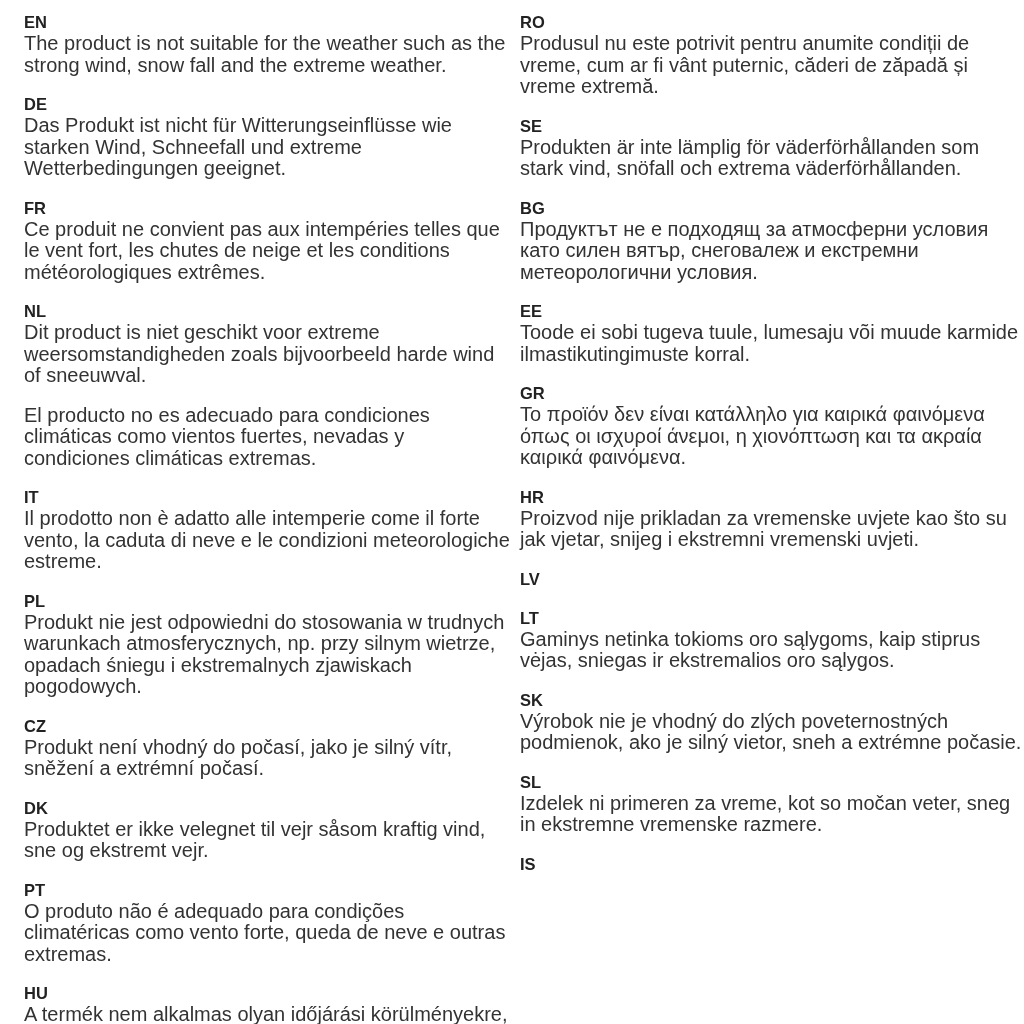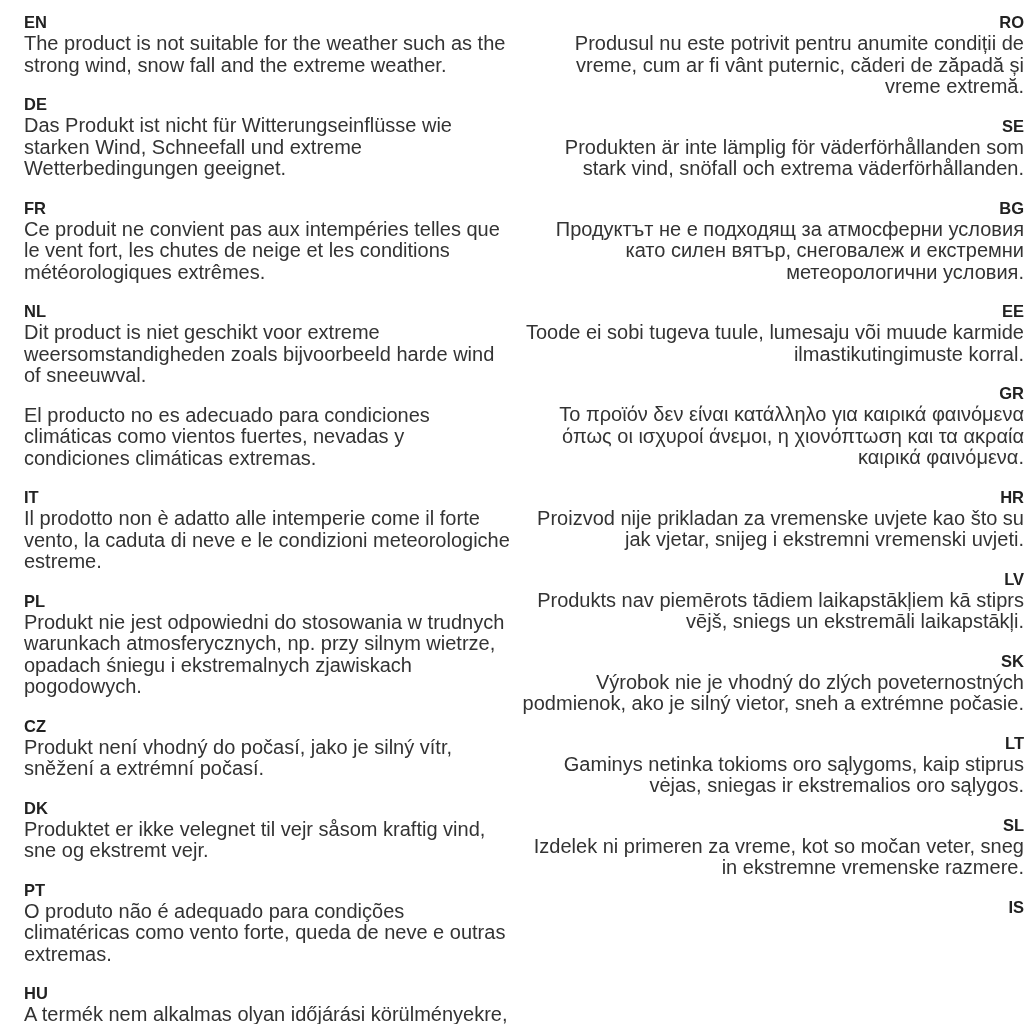--- a/index.html
+++ b/index.html
@@ -23,21 +23,20 @@
     box-sizing: border-box;
   }
   .col-left {
     width: 488px;
     margin-right: 8px;
     flex: 0 0 auto;
   }
   .col-right {
     flex: 1 1 auto;
     min-width: 0;
-    text-align: right;
   }
   .lang-section {
     margin-bottom: 18px;
   }
   .lang-code {
     display: block;
     font-weight: bold;
     font-size: 16.5px;
     line-height: 21px;
     color: #222222;
@@ -124,29 +123,28 @@
     <div class="lang-section">
       <span class="lang-code">GR</span>
       <p class="lang-text">Το προϊόν δεν είναι κατάλληλο για καιρικά φαινόμενα όπως οι ισχυροί άνεμοι, η χιονόπτωση και τα ακραία καιρικά φαινόμενα.</p>
     </div>
     <div class="lang-section">
       <span class="lang-code">HR</span>
       <p class="lang-text">Proizvod nije prikladan za vremenske uvjete kao što su jak vjetar, snijeg i ekstremni vremenski uvjeti.</p>
     </div>
     <div class="lang-section">
       <span class="lang-code">LV</span>
-      <p class="lang-text">Produkts nav piemērots tādiem laikapstākļiem kā stiprs vējš, sniegs un ekstremāli laikapstākļi.</p>
+    </div>
+    <div class="lang-section">
+      <span class="lang-code">LT</span>
+      <p class="lang-text">Gaminys netinka tokioms oro sąlygoms, kaip stiprus vėjas, sniegas ir ekstremalios oro sąlygos.</p>
     </div>
     <div class="lang-section">
       <span class="lang-code">SK</span>
       <p class="lang-text">Výrobok nie je vhodný do zlých poveternostných podmienok, ako je silný vietor, sneh a extrémne počasie.</p>
-    </div>
-    <div class="lang-section">
-      <span class="lang-code">LT</span>
-      <p class="lang-text">Gaminys netinka tokioms oro sąlygoms, kaip stiprus vėjas, sniegas ir ekstremalios oro sąlygos.</p>
     </div>
     <div class="lang-section">
       <span class="lang-code">SL</span>
       <p class="lang-text">Izdelek ni primeren za vreme, kot so močan veter, sneg in ekstremne vremenske razmere.</p>
     </div>
     <div class="lang-section">
       <span class="lang-code">IS</span>
     </div>
   </div>
 

